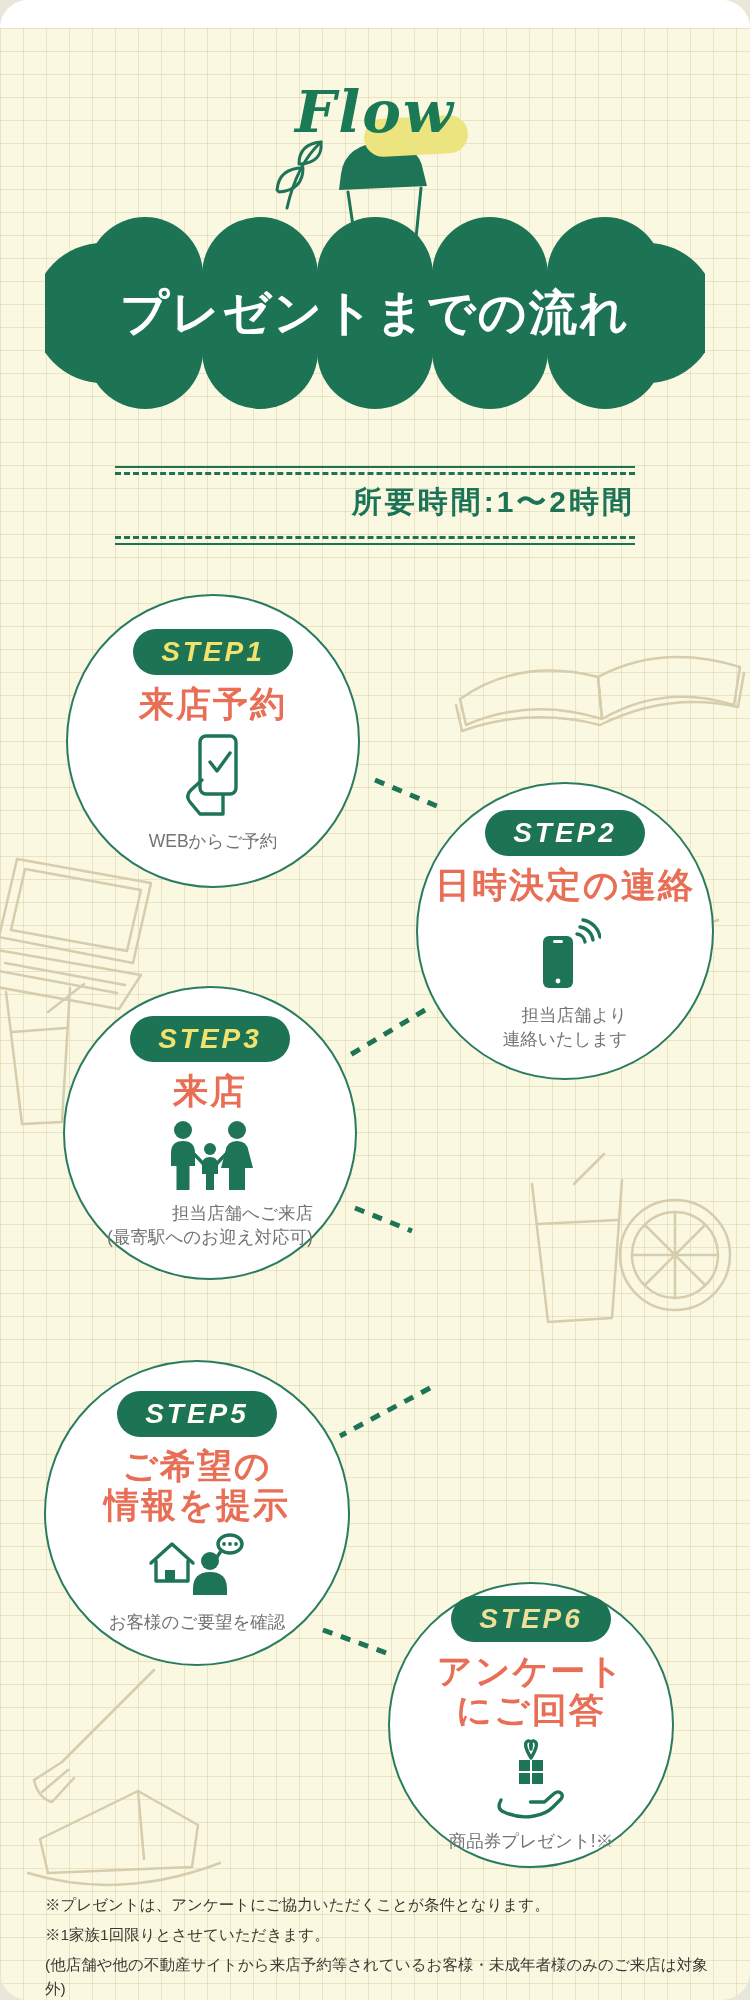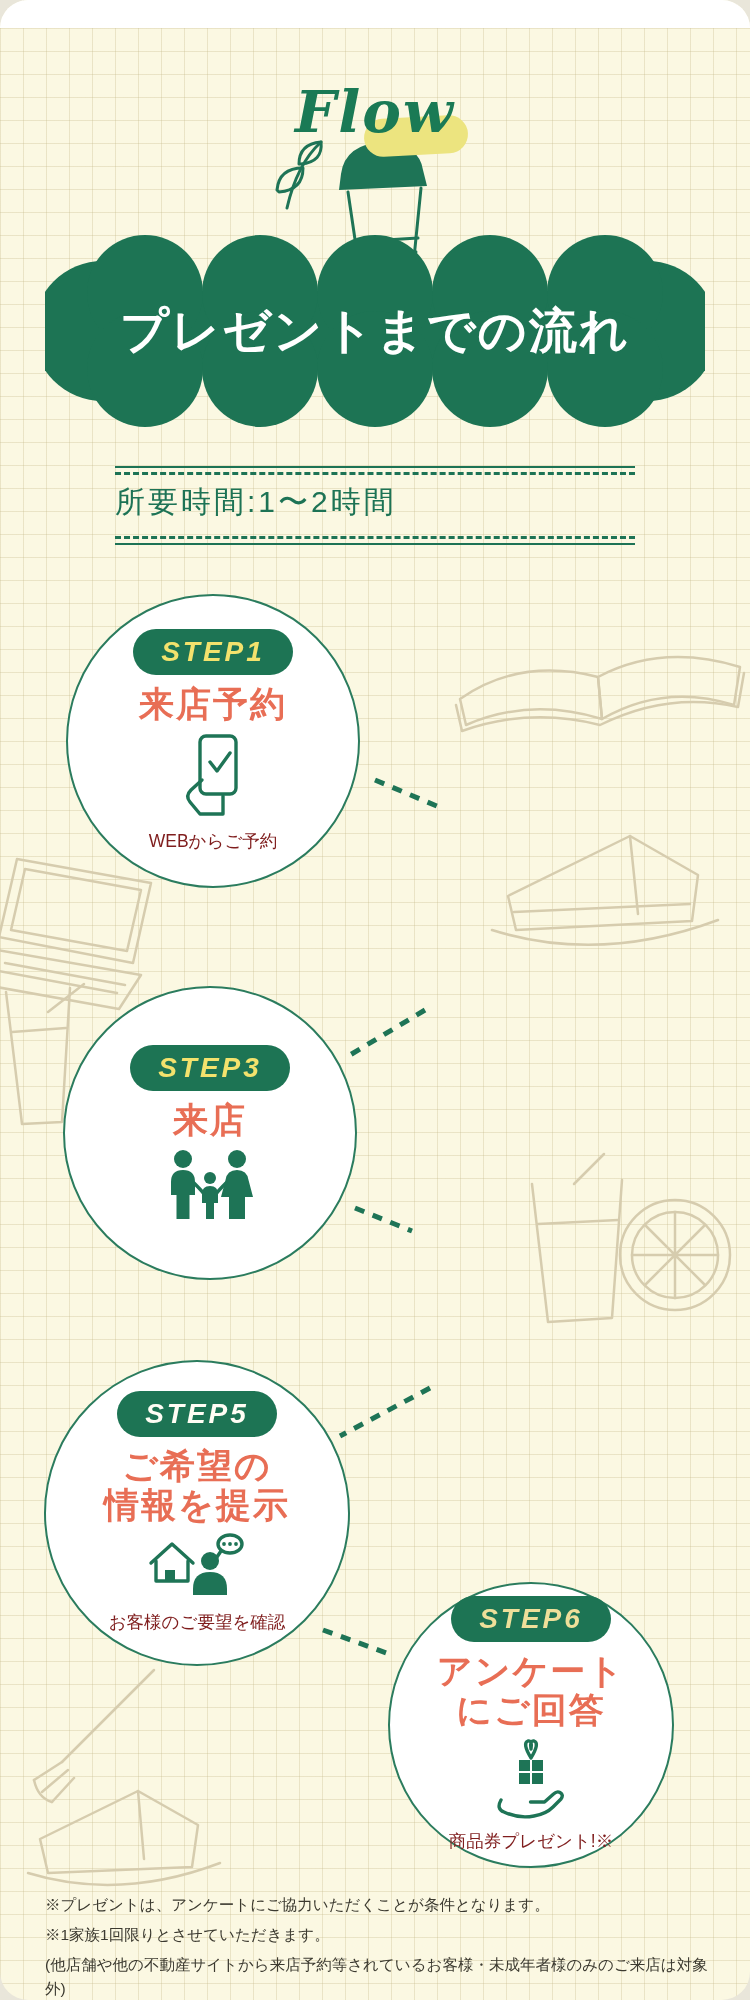--- a/index.html
+++ b/index.html
@@ -19,31 +19,31 @@
     font-family:"DejaVu Serif", serif;font-style:italic;font-weight:700;font-size:58px;
     color:#1a7a55;letter-spacing:2px;}
 
   .doodle{position:absolute;z-index:0;}
   .doodle path,.doodle circle,.doodle ellipse,.doodle line{fill:none;stroke:#d6ccae;stroke-width:2.5;
     stroke-linecap:round;stroke-linejoin:round;}
   .cup-doodle path.green-stroke{stroke:#1e7456;stroke-width:3;fill:none;}
   .cup-doodle path.green-fill{fill:#1e7456;stroke:none;}
 
   
-  .banner{position:absolute;left:45px;top:231px;width:660px;height:200px;z-index:2;}
+  .banner{position:absolute;left:45px;top:213px;width:660px;height:200px;z-index:2;}
   .banner svg{position:absolute;left:0;top:0;}
   .banner-text{position:absolute;left:0;top:0;width:100%;height:100%;display:flex;
     align-items:center;justify-content:center;color:#ffffff;font-size:48px;font-weight:700;
     letter-spacing:2px;}
 
   
   .duration{position:absolute;left:115px;top:466px;width:520px;z-index:2;}
   .rule.solid{border-top:2px solid #1d7355;}
   .rule.dash{border-top:3px dashed #1d7355;margin-top:4px;}
-  .duration-text{text-align:left;font-size:30px;font-weight:400;color:#1d7355;
+  .duration-text{text-align:right;font-size:30px;font-weight:700;color:#1d7355;
     letter-spacing:3px;padding:7px 0 9px 0;}
   .duration .rule.dash + .rule.solid{margin-top:4px;}
 
   .connectors{position:absolute;left:0;top:0;z-index:1;pointer-events:none;}
 
   
   #steps-container{position:absolute;left:0;top:0;width:750px;height:2000px;z-index:3;pointer-events:none;}
   .step-circle{position:absolute;background:#ffffff;border:2px solid #2b7c5e;border-radius:50%;
     display:flex;flex-direction:column;align-items:center;justify-content:center;gap:9px;
     box-sizing:border-box;}
@@ -52,21 +52,21 @@
   .step-3{left:63px;top:986px;width:294px;height:294px;}
   .step-4{left:419px;top:1166px;width:296px;height:296px;}
   .step-5{left:44px;top:1360px;width:306px;height:306px;}
   .step-6{left:388px;top:1582px;width:286px;height:286px;}
   .pill{background:#1d7454;border-radius:999px;padding:7px 28px;font-size:28px;font-style:italic;
     letter-spacing:3px;font-weight:600;}
   .title{font-size:35px;font-weight:700;color:#e86e55;line-height:1.12;white-space:pre-line;
     text-align:center;letter-spacing:2px;}
   .icon-slot{display:flex;align-items:center;justify-content:center;}
   .icon-slot svg{display:block;}
-  .caption{font-size:17.5px;color:#7f1d1d;white-space:pre-line;text-align:right;line-height:1.4;
+  .caption{font-size:17.5px;color:#737373;white-space:pre-line;text-align:right;line-height:1.4;
     font-weight:500;}
 
   
   .notes{position:absolute;left:45px;top:1893px;width:668px;z-index:2;color:#3c3a30;
     font-size:15.5px;line-height:1.6;}
   .notes p{margin:0 0 5px 0;}
   .step-icon path.fill, .step-icon rect.fill, .step-icon circle.fill{fill:#1e7456;stroke:none;}
   .step-icon path.stroke, .step-icon rect.stroke, .step-icon circle.stroke, .step-icon ellipse.stroke{
     fill:none;stroke:#1e7456;stroke-width:3.4;stroke-linecap:round;stroke-linejoin:round;}
   .step-icon .white{fill:#ffffff;stroke:none;}
@@ -179,35 +179,53 @@
     <div class="title">来店予約</div>
     <div class="icon-slot">
           <svg class="step-icon" width="70" height="88" viewBox="0 0 70 88">
     <rect class="stroke" x="22" y="4" width="36" height="58" rx="6"></rect>
     <path class="stroke" d="M32 30 L39 39 L52 21"></path>
     <path class="stroke" d="M24 48 L13 58 Q7 64 12 70 L22 82 L45 82 L45 64"></path>
   </svg>
         </div>
     <div class="caption">WEBからご予約</div>
   </div>
+      <div class="step-circle step-2">
+    <div class="pill" style="color: rgb(255, 253, 244);">STEP2</div>
+    <div class="title">日時決定の連絡</div>
+    <div class="icon-slot">
+          <svg class="step-icon" width="72" height="80" viewBox="0 0 72 80">
+    <rect class="fill" x="14" y="22" width="30" height="52" rx="6"></rect>
+    <rect class="white" x="24" y="26" width="10" height="3" rx="1.5"></rect>
+    <circle class="white" cx="29" cy="67" r="2.4"></circle>
+    <path class="stroke" d="M48 20 a9 9 0 0 1 8 8"></path>
+    <path class="stroke" d="M51 13 a15 15 0 0 1 13 13"></path>
+    <path class="stroke" d="M54 6 a21 21 0 0 1 17 17"></path>
+  </svg>
+        </div>
+    <div class="caption">担当店舗より
+連絡いたします</div>
+  </div>
       <div class="step-circle step-3">
     <div class="pill" style="color: rgb(243, 226, 109);">STEP3</div>
     <div class="title">来店</div>
     <div class="icon-slot">
           <svg class="step-icon" width="88" height="72" viewBox="0 0 88 72">
     <circle class="fill" cx="17" cy="10" r="9"></circle>
     <path class="fill" d="M17 21 q-12 0 -12 12 v13 h5.5 v24 h13 v-24 h5.5 V33 q0-12 -12-12 z"></path>
     <circle class="fill" cx="44" cy="29" r="6"></circle>
     <path class="fill" d="M44 37 q-8 0 -8 8 v9 h4 v16 h8 v-16 h4 v-9 q0-8 -8-8 z"></path>
     <circle class="fill" cx="71" cy="10" r="9"></circle>
     <path class="fill" d="M71 21 q-10 0 -11.5 10 L55 48 h8 v22 h16 V48 h8 L82.5 31 Q81 21 71 21 z"></path>
     <path class="stroke" d="M28 34 Q36 42 38 45"></path>
     <path class="stroke" d="M60 34 Q52 42 50 45"></path>
   </svg>
         </div>
+    <div class="caption">担当店舗へご来店
+(最寄駅へのお迎え対応可)</div>
   </div>
       <div class="step-circle step-5">
     <div class="pill" style="color: rgb(255, 253, 244);">STEP5</div>
     <div class="title">ご希望の
 情報を提示</div>
     <div class="icon-slot">
           <svg class="step-icon" width="100" height="68" viewBox="0 0 100 68">
     <path class="stroke" d="M4 30 L25 11 L46 30"></path>
     <path class="stroke" d="M9 28 v20 h32 v-20"></path>
     <rect class="fill" x="18" y="37" width="10" height="11"></rect>

